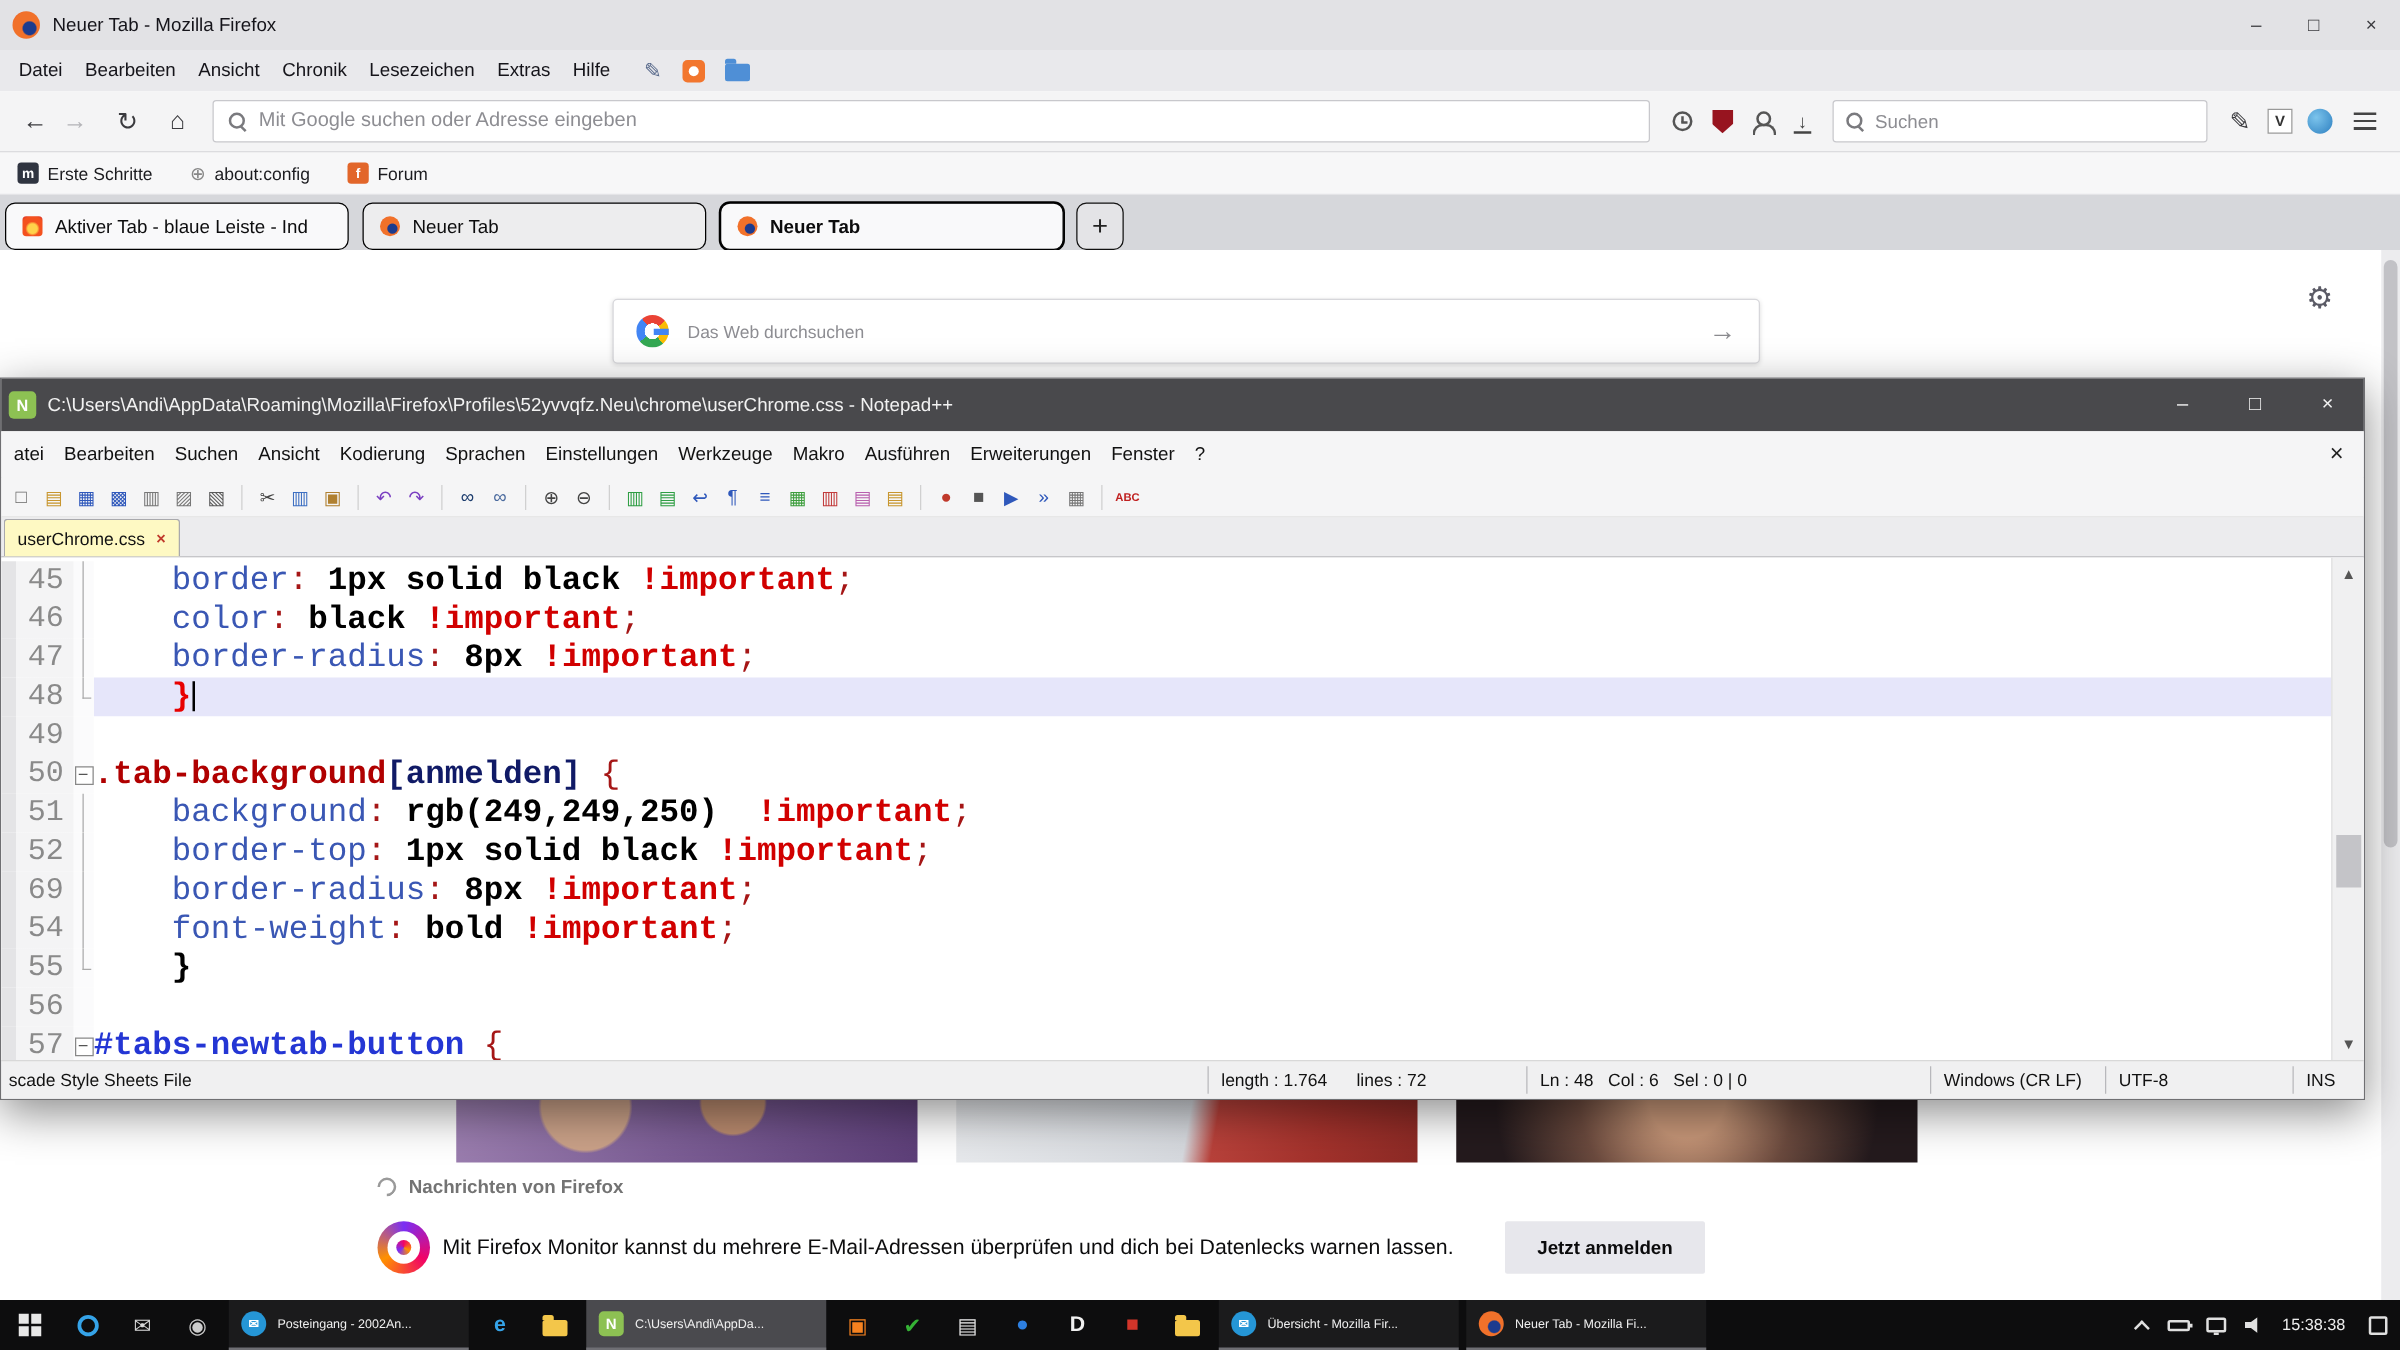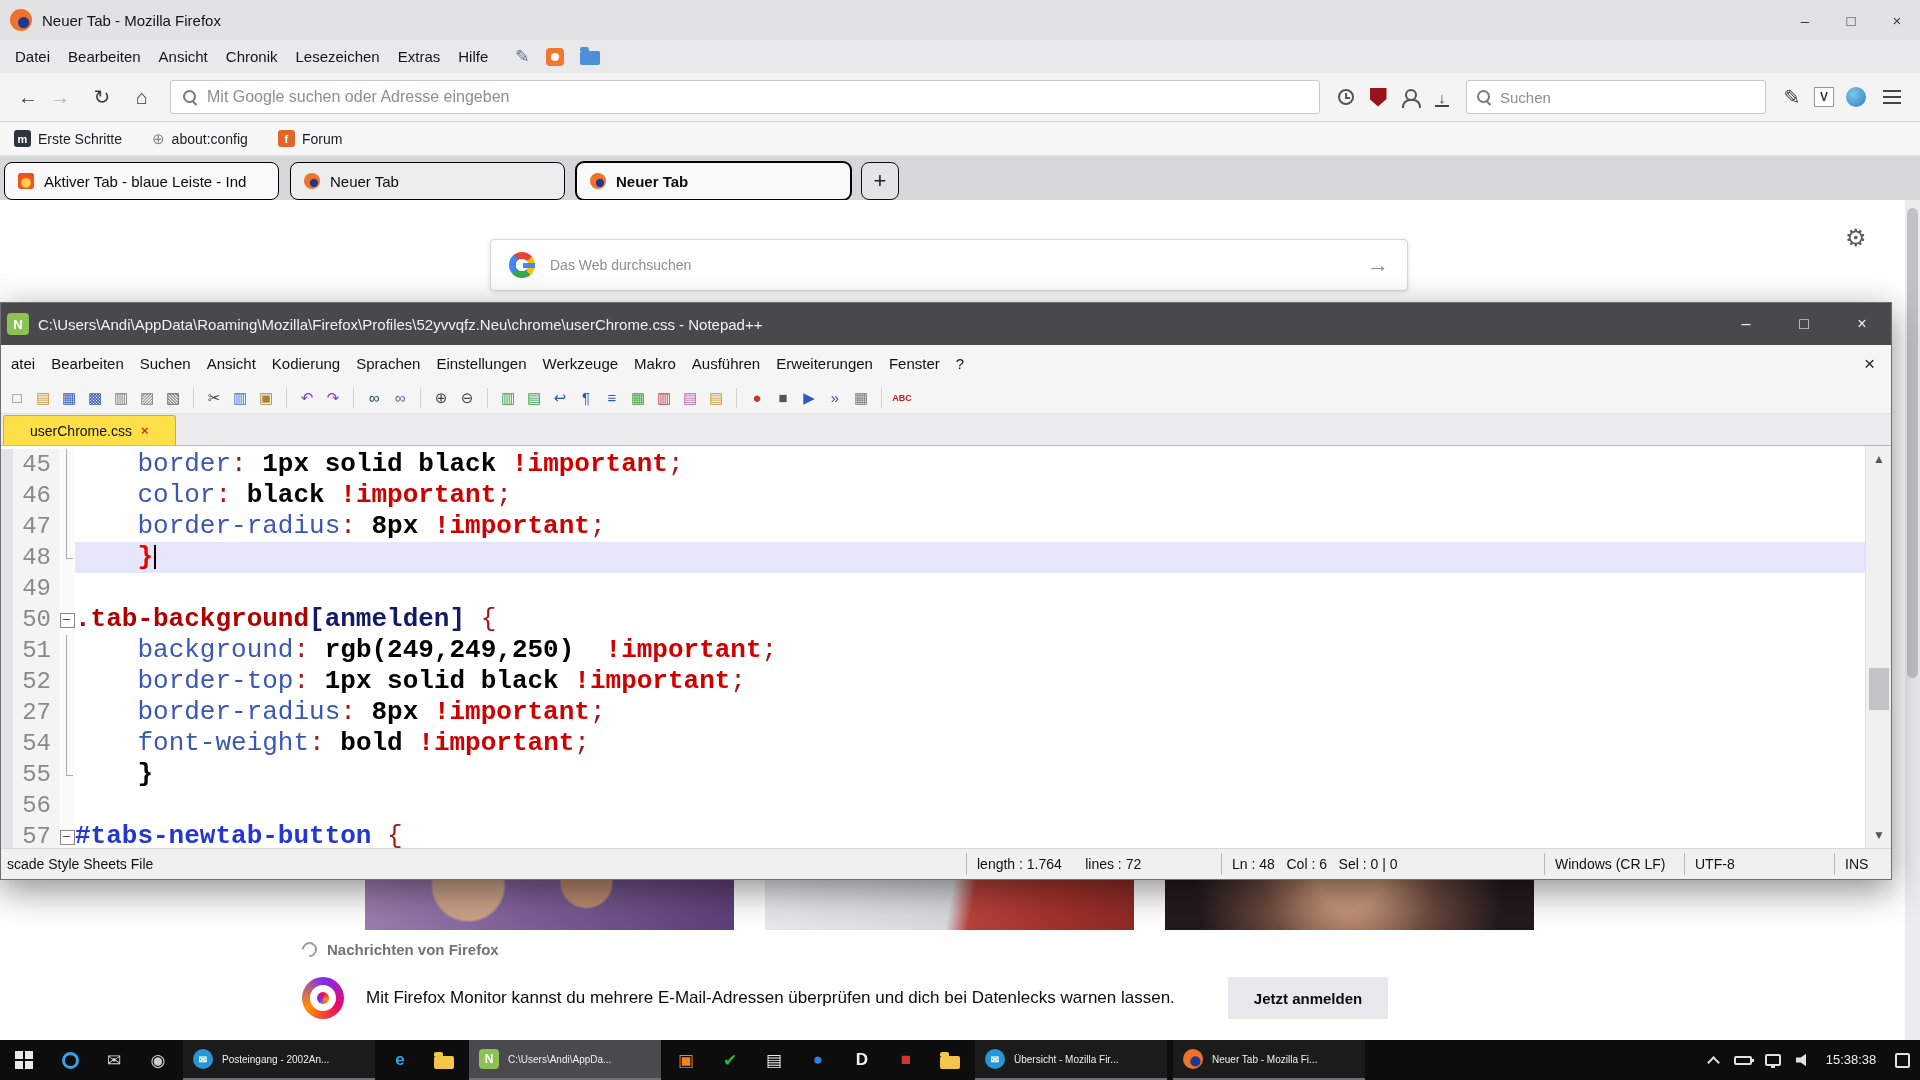--- a/index.html
+++ b/index.html
@@ -70,21 +70,21 @@
   .g-logo::after{content:"";position:absolute;right:0;top:11px;width:12px;height:5px;background:#4285f4}
   .g-arrow{font-size:22px;color:#8a8a8e}
   .gear{position:absolute;top:24px;left:1845px;font-size:24px;color:#5b5b66}
   .thumbs{position:absolute;top:680px;left:365px;display:flex;gap:31px}
   .thumb{width:369px;height:50px}
   .thumb.t1{background:radial-gradient(circle at 28% 10%,#caa188 0 13%,transparent 14%),radial-gradient(circle at 60% 4%,#b98a6e 0 11%,transparent 12%),linear-gradient(105deg,#9c7fb0 0%,#7d5f96 45%,#5d3f78 100%)}
   .thumb.t2{background:linear-gradient(100deg,#e7e9ec 0%,#d6d9de 50%,#b8413a 56%,#a3322c 78%,#8c2a25 100%)}
   .thumb.t3{background:radial-gradient(circle at 50% 0%,#c59577 0 16%,#6b4a3e 45%,#241a1d 80%)}
   .news-row{position:absolute;top:741px;left:302px;display:flex;align-items:center;gap:10px;color:#737373;font-size:15px;font-weight:700}
   .news-icon{width:15px;height:15px;border:2px solid #9a9a9a;border-radius:50%;border-left-color:transparent;transform:rotate(-45deg)}
-  .monitor-row{position:absolute;top:777px;left:302px;display:flex;align-items:center;gap:22px}
+  .monitor-row{position:absolute;top:777px;left:302px;display:flex;align-items:center;gap:10px}
   .monitor-logo{width:42px;height:42px;border-radius:50%;background:conic-gradient(#7a2ff4,#f10366,#ff9100,#7a2ff4);position:relative;flex:none}
   .monitor-logo::before{content:"";position:absolute;inset:8px;background:#fff;border-radius:50%}
   .monitor-logo::after{content:"";position:absolute;inset:15px;background:conic-gradient(#f10366,#ff9100,#7a2ff4,#f10366);border-radius:50%}
   .monitor-text{font-size:17px;color:#0c0c0d;width:840px}
   .monitor-btn{width:160px;height:42px;background:#e7e7ec;border:none;border-radius:2px;font-family:"Liberation Sans",sans-serif;font-weight:bold;font-size:15px;color:#0c0c0d}
   .ff-vscroll{position:absolute;top:200px;right:0;width:15px;height:840px;background:#ececee}
   .ff-vscroll .thumb-v{position:absolute;top:8px;left:2px;width:11px;height:470px;background:#c2c2c6;border-radius:6px}
 
   
   .npp{position:absolute;left:0;top:302px;width:1892px;height:578px;background:#f5f5f5;border:1px solid #6f6f72;box-shadow:0 10px 34px rgba(0,0,0,.45);z-index:10}
@@ -94,21 +94,21 @@
   .npp-controls{margin-left:auto;display:flex;height:100%}
   .npp-controls .win-btn{width:58px;color:#f2f2f2;font-size:16px}
   .npp-menubar{height:37px;background:#f5f5f6;display:flex;align-items:center;font-size:15px;color:#111;padding-left:2px}
   .npp-menu-item{padding:4px 8px}
   .doc-close-x{margin-left:auto;margin-right:16px;font-size:19px;color:#222}
   .npp-toolbar{height:32px;background:#f5f5f6;display:flex;align-items:center;padding-left:4px;gap:2px;border-bottom:1px solid #e2e2e2}
   .tb-icon{width:24px;height:24px;display:grid;place-items:center;font-size:15px}
   .tb-icon.small{font-size:9px;font-weight:bold;letter-spacing:0}
   .tb-sep{width:7px;height:20px;border-right:1px solid #d0d0d0;margin-right:6px}
   .npp-tabbar{height:32px;background:#ececee;display:flex;align-items:flex-end;padding-left:2px;border-bottom:1px solid #b9b9bd}
-  .doc-tab{height:30px;background:#fde047;border:1px solid #a9a9ad;border-bottom:none;display:flex;align-items:center;gap:9px;padding:0 26px;font-size:14px;color:#111;border-radius:3px 3px 0 0}
+  .doc-tab{height:30px;background:#fef9c3;border:1px solid #a9a9ad;border-bottom:none;display:flex;align-items:center;gap:9px;padding:0 10px;font-size:14px;color:#111;border-radius:3px 3px 0 0}
   .doc-tab .x{color:#c0392b;font-weight:bold;font-size:13px}
   .npp-editor{position:absolute;top:143px;left:0;right:0;bottom:31px;background:#fff;overflow:hidden}
   #code-lines{position:absolute;left:0;top:3px;right:26px}
   .code-row{display:flex;height:31px;font-family:"Liberation Mono",monospace;font-size:26px;line-height:31px}
   .ln{width:58px;text-align:right;padding-right:8px;color:#8a8a8a;background:linear-gradient(90deg,#e4e4e6 0 12px,#f4f4f5 12px);font-size:24px;flex:none}
   .fold{width:16px;background:#fbfbfc;position:relative;flex:none}
   .fold.line::before{content:"";position:absolute;left:7px;top:0;bottom:0;border-left:1px solid #aaa}
   .fold.end::before{content:"";position:absolute;left:7px;top:0;height:16px;width:6px;border-left:1px solid #aaa;border-bottom:1px solid #aaa}
   .fold.box::before{content:"";position:absolute;left:1px;top:9px;width:13px;height:13px;background:#fff;border:1px solid #888}
   .fold.box::after{content:"";position:absolute;left:4px;top:15px;width:7px;height:1px;background:#555}
@@ -401,21 +401,21 @@
             <span class="ln">51</span>
             <span class="fold line"></span>
             <span class="ct"><span class="tk-ws">    </span><span class="tk-prop">background</span><span class="tk-op">:</span><span class="tk-ws"> </span><span class="tk-val">rgb(249,249,250)</span><span class="tk-ws">  </span><span class="tk-imp">!important</span><span class="tk-op">;</span></span>
           </div>
           <div class="code-row">
             <span class="ln">52</span>
             <span class="fold line"></span>
             <span class="ct"><span class="tk-ws">    </span><span class="tk-prop">border-top</span><span class="tk-op">:</span><span class="tk-ws"> </span><span class="tk-val">1px solid black</span><span class="tk-ws"> </span><span class="tk-imp">!important</span><span class="tk-op">;</span></span>
           </div>
           <div class="code-row">
-            <span class="ln">27</span>
+            <span class="ln">69</span>
             <span class="fold line"></span>
             <span class="ct"><span class="tk-ws">    </span><span class="tk-prop">border-radius</span><span class="tk-op">:</span><span class="tk-ws"> </span><span class="tk-val">8px</span><span class="tk-ws"> </span><span class="tk-imp">!important</span><span class="tk-op">;</span></span>
           </div>
           <div class="code-row">
             <span class="ln">54</span>
             <span class="fold line"></span>
             <span class="ct"><span class="tk-ws">    </span><span class="tk-prop">font-weight</span><span class="tk-op">:</span><span class="tk-ws"> </span><span class="tk-val">bold</span><span class="tk-ws"> </span><span class="tk-imp">!important</span><span class="tk-op">;</span></span>
           </div>
           <div class="code-row">
             <span class="ln">55</span>

